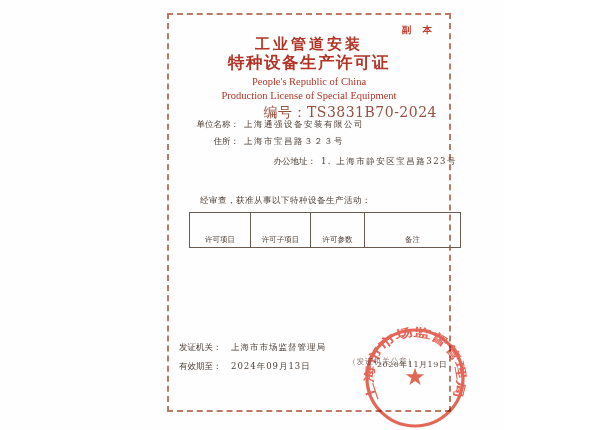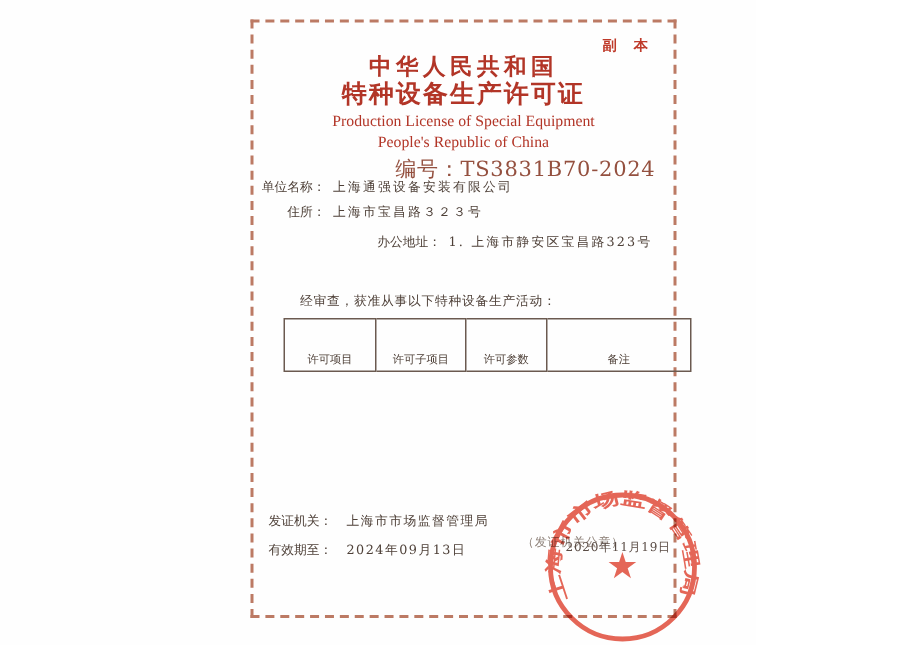--- a/index.html
+++ b/index.html
@@ -33,21 +33,21 @@
     font-family:"DejaVu Sans", sans-serif;line-height:1.25;
   }
   .title-en{
     color:#b23527;font-size:10.5px;line-height:1.25;margin-top:1px;
     font-family:"Liberation Serif", serif;
   }
   .license-no{
     position:absolute;top:89px;right:12px;
     font-size:14px;color:#94503f;letter-spacing:0.5px;
   }
-  .fields{position:absolute;left:2px;top:104px;width:264px;}
+  .fields{position:absolute;left:24px;top:104px;width:264px;}
   .field-row{display:flex;margin-bottom:5px;font-size:8.5px;color:#4e4038;}
   .field-row.gap{margin-top:8px;justify-content:flex-end;}
   .field-label{width:46px;text-align:right;flex:0 0 46px;color:#4e4038;}
   .field-value{margin-left:5px;letter-spacing:1.5px;}
   .approval-line{
     position:absolute;left:31px;top:180px;font-size:8.5px;color:#4e4038;letter-spacing:0.5px;
   }
   .lic-table{
     position:absolute;left:20px;top:197px;width:251px;
     border-collapse:collapse;table-layout:fixed;
@@ -81,24 +81,24 @@
 </head>
 <body>
 
 <div class="page">
 
   <div class="cert-border">
 
     <div class="copy-label">副 本</div>
 
     <div class="title-block">
-      <div class="title-cn1">中华人民共和国</div>
+      <div class="title-cn1">工业管道安装</div>
       <div class="title-cn2">特种设备生产许可证</div>
+      <div class="title-en">People's Republic of China</div>
       <div class="title-en">Production License of Special Equipment</div>
-      <div class="title-en">People's Republic of China</div>
     </div>
 
     <div class="license-no">
       <span>编号：</span><span>TS3831B70-2024</span>
     </div>
 
     <div class="fields">
       <div class="field-row">
         <div class="field-label">单位名称：</div>
         <div class="field-value">上海通强设备安装有限公司</div>

